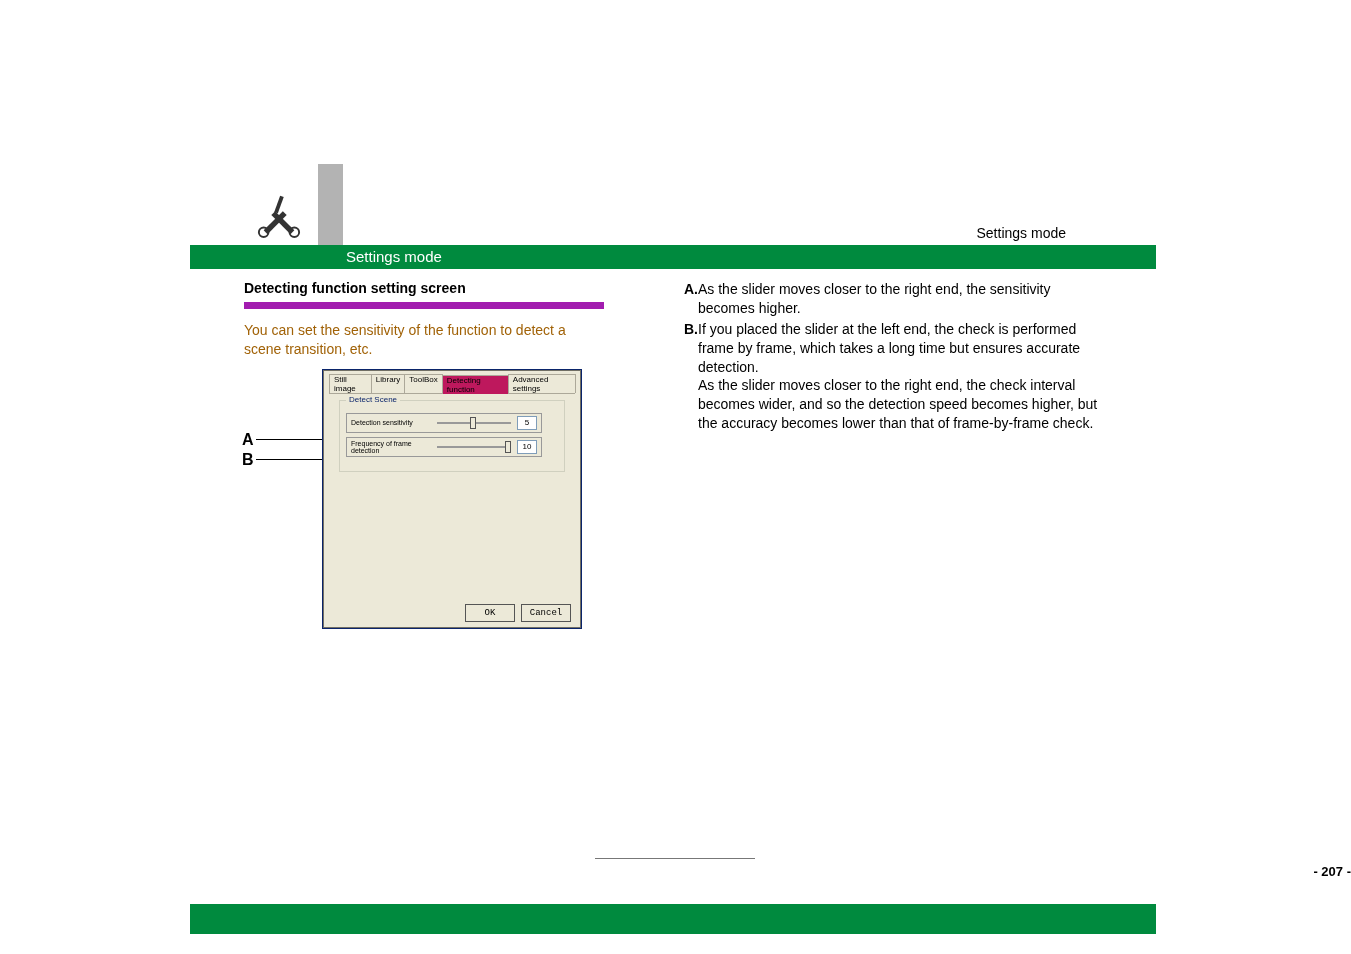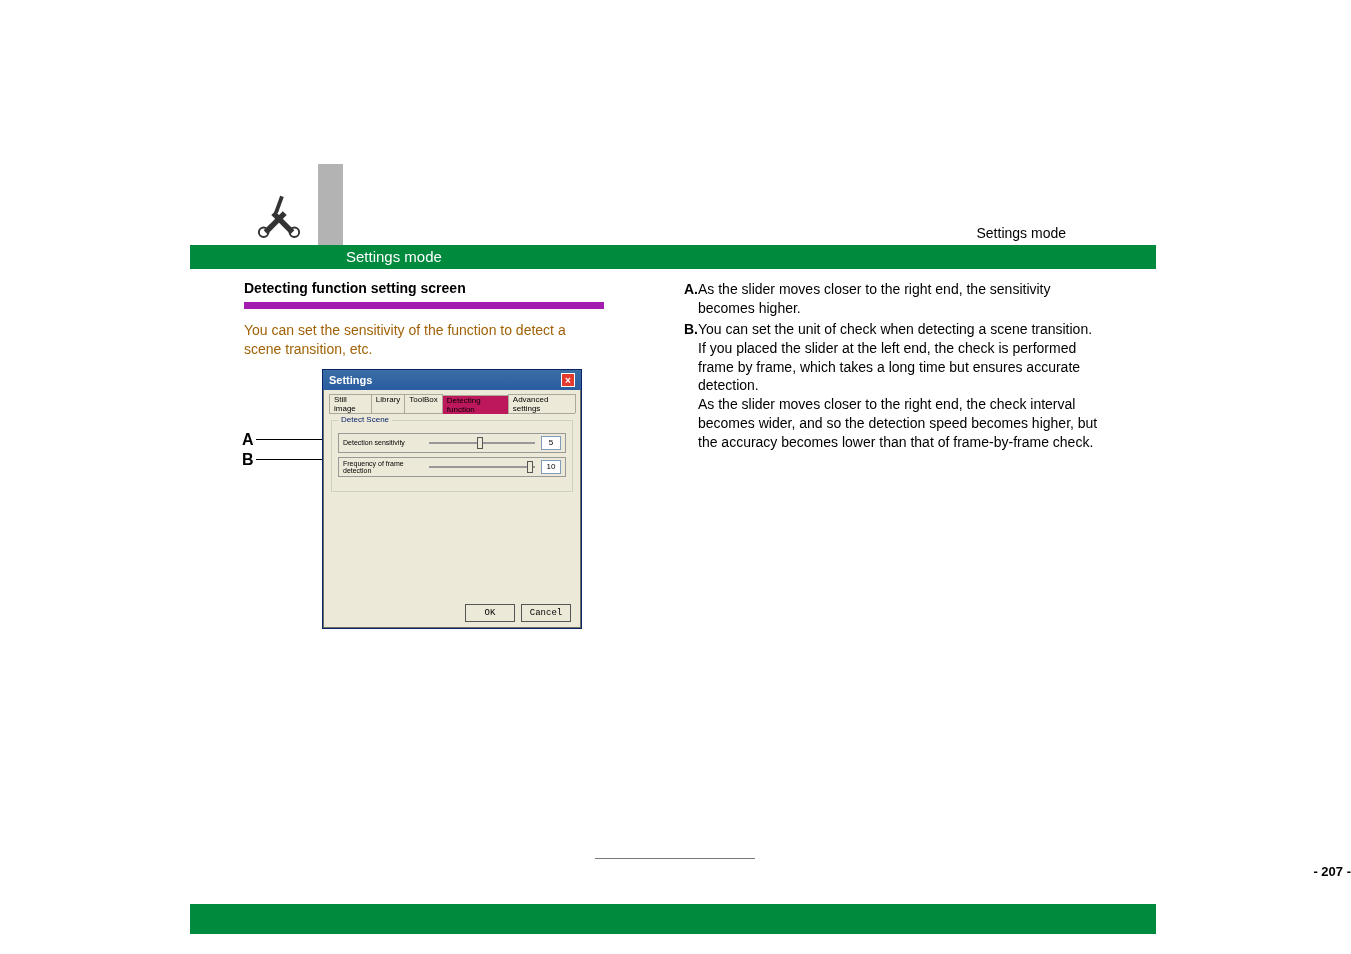--- a/index.html
+++ b/index.html
@@ -150,22 +150,22 @@
       position: relative;
       top: 1px;
     }
     .dialog-body {
       margin: 6px;
       height: 180px;
       position: relative;
     }
     .fieldset {
       border: 1px solid #d0d0bf;
-      margin: 4px 2px;
-      padding: 8px 6px 10px 6px;
+      margin: 4px 10px;
+      padding: 8px 22px 10px 6px;
       position: relative;
     }
     .fieldset-legend {
       position: absolute;
       top: -6px;
       left: 6px;
       background: #ece9d8;
       padding: 0 3px;
       font-size: 8px;
       color: #0a246a;
@@ -294,24 +294,20 @@
 
     <div class="dialog-wrap">
 
       <div class="callout-label" style="left:-40px; top:62px;">A</div>
       <div class="callout-line" style="left:-26px; top:70px; width:72px;"></div>
 
       <div class="callout-label" style="left:-40px; top:82px;">B</div>
       <div class="callout-line" style="left:-26px; top:90px; width:72px;"></div>
 
       <div class="dialog">
-        <div class="dialog-titlebar">
-          <span>Settings</span>
-          <span class="close-x">×</span>
-        </div>
         <div class="dialog-tabs">
           <div class="dialog-tab">Still image</div>
           <div class="dialog-tab">Library</div>
           <div class="dialog-tab">ToolBox</div>
           <div class="dialog-tab active">Detecting function</div>
           <div class="dialog-tab">Advanced settings</div>
         </div>
         <div class="dialog-body">
           <div class="fieldset">
             <div class="fieldset-legend">Detect Scene</div>
@@ -343,21 +339,20 @@
     <div class="list">
       <div class="list-item">
         <span class="list-label">A.</span>
         <div class="list-content">
           <div>As the slider moves closer to the right end, the sensitivity becomes higher.</div>
         </div>
       </div>
       <div class="list-item">
         <span class="list-label">B.</span>
         <div class="list-content">
-          <div>You can set the unit of check when detecting a scene transition.</div>
           <div>If you placed the slider at the left end, the check is performed frame by frame, which takes a long time but ensures accurate detection.</div>
           <div>As the slider moves closer to the right end, the check interval becomes wider, and so the detection speed becomes higher, but the accuracy becomes lower than that of frame-by-frame check.</div>
         </div>
       </div>
     </div>
   </div>
 
   <div class="hr-above-pagenum"></div>
   <div class="page-number">- 207 -</div>
 

